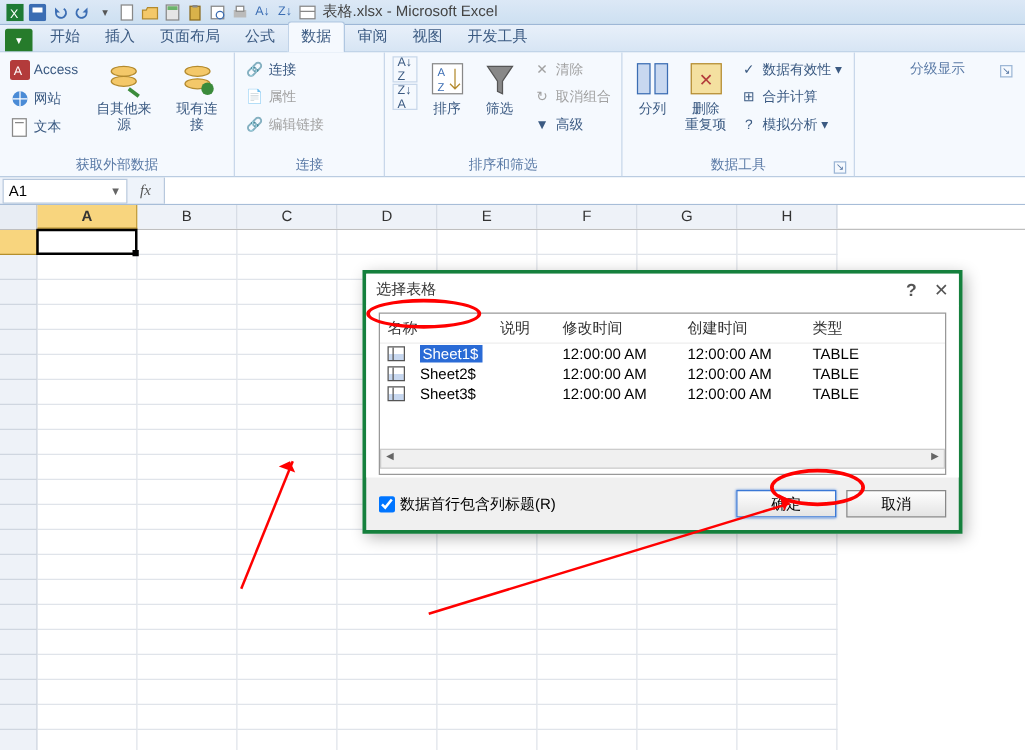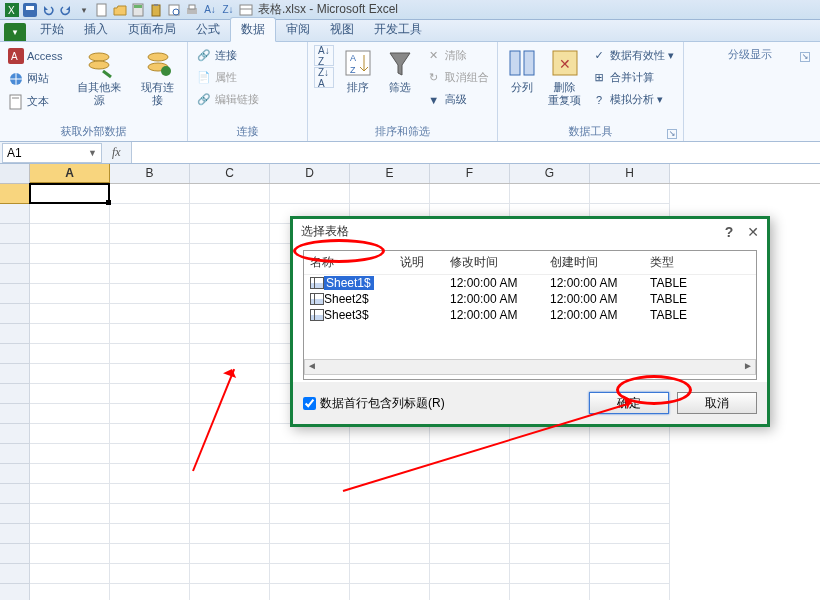--- a/index.html
+++ b/index.html
@@ -61,21 +61,21 @@
 .dlg-close { font-size:14px; }
 .dlg-body { padding: 6px 10px 2px; background:#fff; margin:-1px 0 0 0;}
 .dlg-list { height:130px; background:#fff; border:1px solid #999; overflow:hidden; }
 .dlg-list-head { display:flex; padding:3px 6px; color:#333; font-size:12px; border-bottom:1px solid #eee;}
 .dlg-list-head span:nth-child(1){width:90px;}
 .dlg-list-head span:nth-child(2){width:50px;}
 .dlg-list-head span:nth-child(3){width:100px;}
 .dlg-list-head span:nth-child(4){width:100px;}
 .dlg-list-head span:nth-child(5){width:60px;}
 .dlg-row { display:flex; padding:1px 6px; font-size:12px; font-family: "SimSun", monospace; align-items:center;}
-.dlg-row span:nth-child(1){width:90px;display:flex;align-items:center;gap:0;}
+.dlg-row span:nth-child(1){width:90px;display:flex;align-items:center;gap:12px;}
 .dlg-row span:nth-child(2){width:50px;}
 .dlg-row span:nth-child(3){width:100px;}
 .dlg-row span:nth-child(4){width:100px;}
 .dlg-row span:nth-child(5){width:60px;}
 .dlg-row.sel span:nth-child(1) .nm { background:#2a6bd6; color:#fff; padding:0 2px; }
 .tbl-icon { width:14px;height:12px;border:1px solid #555;background:linear-gradient(#fff 50%,#c8d8f0 50%);display:inline-block;position:relative;}
 .tbl-icon::before{content:'';position:absolute;left:3px;top:0;width:1px;height:100%;background:#555;}
 .dlg-scroll { height:16px; background:#f0f0f0; border:1px solid #ccc; margin-top:36px; position:relative;}
 .dlg-scroll::before{content:'◄';position:absolute;left:2px;top:0;font-size:10px;color:#666;}
 .dlg-scroll::after{content:'►';position:absolute;right:2px;top:0;font-size:10px;color:#666;}

